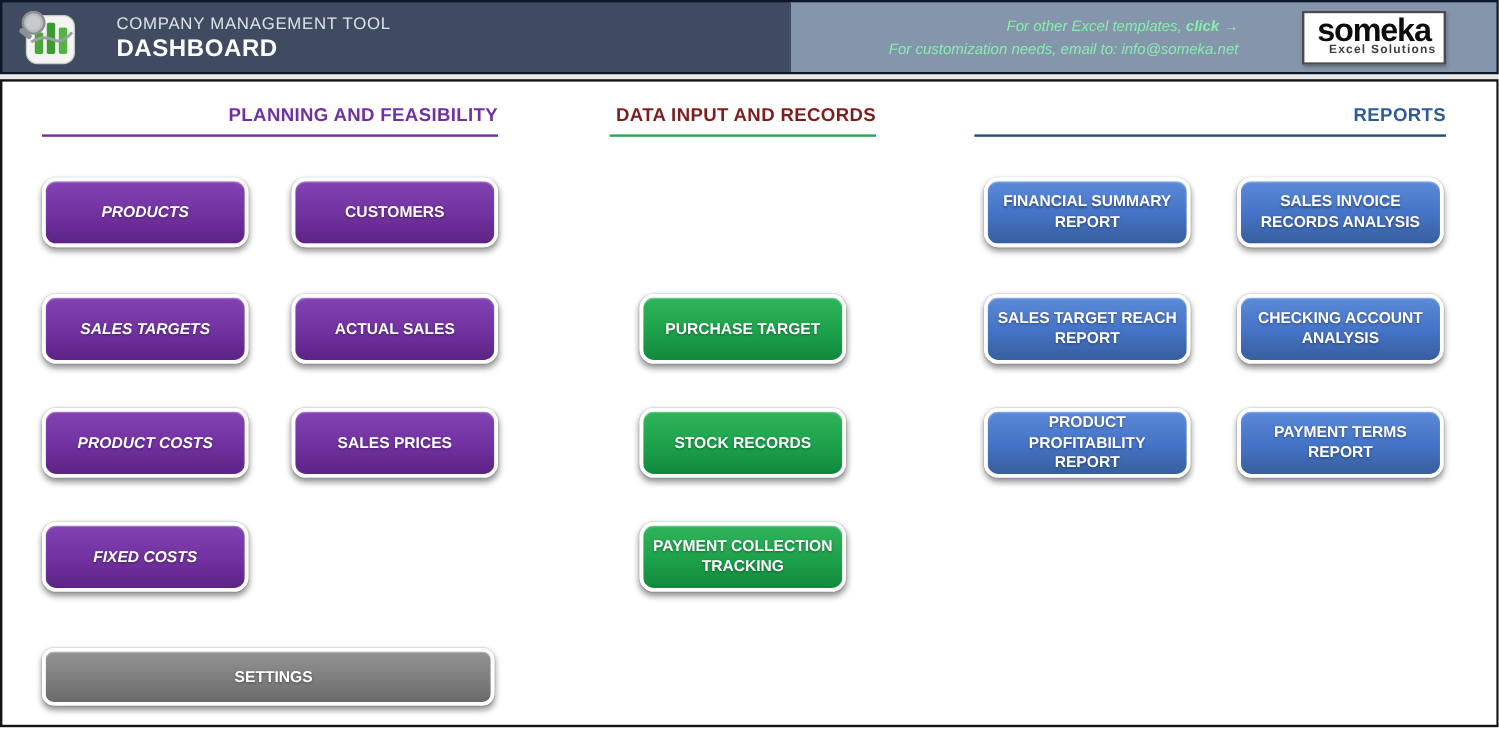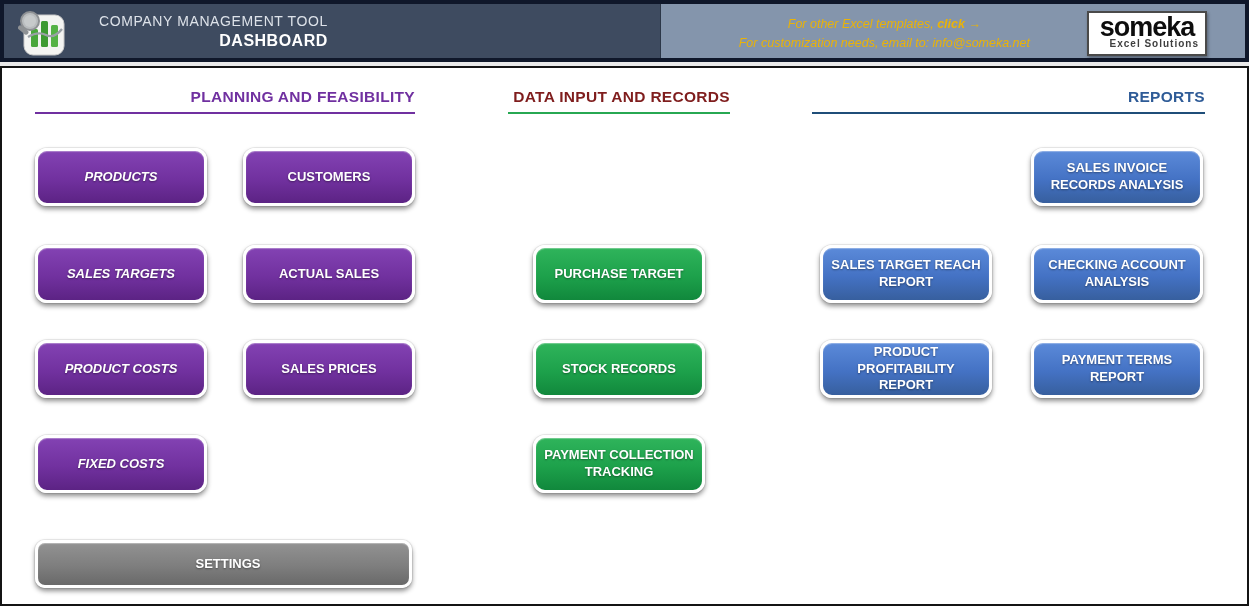--- a/index.html
+++ b/index.html
@@ -3,38 +3,38 @@
 <meta charset="utf-8">
 <style>
   * { margin:0; padding:0; box-sizing:border-box; }
   html,body { background:#ffffff; }
   body { font-family:"Liberation Sans", sans-serif; }
   .page { position:relative; width:1249px; height:609px; background:#ffffff; overflow:hidden; }
 
   
   .header {
     position:absolute; top:0; left:0; width:1249px; height:62px;
-    background:#3E4B60; border:4px solid #0f172a;
+    background:#3E4B60; border:2px solid #0f172a;
   }
   .header-right {
     position:absolute; top:0; bottom:0; left:656px; right:0;
     background:#8495AC; border-left:1px solid #2c3748;
   }
   .gapstrip { position:absolute; top:62px; left:0; width:1249px; height:4px; background:#e9e9e9; }
 
   .app-logo {
     position:absolute; top:7px; left:14px; width:48px; height:48px;
   }
   .header-titles { position:absolute; left:95px; top:9px; }
   .app-title { color:#dde2e9; font-size:14px; letter-spacing:.6px; font-weight:normal; }
-  .page-title { color:#ffffff; font-size:16px; font-weight:bold; letter-spacing:.5px; margin-top:3px;text-align:right; }
+  .page-title { color:#ffffff; font-size:20px; font-weight:bold; letter-spacing:.5px; margin-top:3px; }
 
   .promo {
-    position:absolute; top:11px; right:215px; text-align:center;
-    color:#eab308; font-style:italic; font-size:12.5px; line-height:1.55;
+    position:absolute; top:11px; right:215px; text-align:right;
+    color:#86efac; font-style:italic; font-size:12.5px; line-height:1.55;
   }
   .promo .click-link { font-weight:bold; cursor:pointer; }
 
   .someka-logo {
     position:absolute; top:7px; left:1083px; width:120px; height:45px;
     background:#ffffff; border:2px solid #4a4a4a; box-shadow:1px 2px 3px rgba(0,0,0,.35);
     text-align:center; cursor:pointer;
   }
   .someka-word { color:#0d0d0d; font-weight:bold; font-size:27px; letter-spacing:-1px; line-height:26px; margin-top:1px; }
   .someka-sub { color:#3f3f3f; font-weight:bold; font-size:10px; letter-spacing:1px; text-align:right; padding-right:6px; margin-top:-2px; }
@@ -142,19 +142,20 @@
   <div class="btn purple cB r2">ACTUAL SALES</div>
   <div class="btn purple cA r3">PRODUCT COSTS</div>
   <div class="btn purple cB r3">SALES PRICES</div>
   <div class="btn purple cA r4">FIXED COSTS</div>
   <div class="btn gray settings">SETTINGS</div>
 
   <div class="btn green cM r2">PURCHASE TARGET</div>
   <div class="btn green cM r3">STOCK RECORDS</div>
   <div class="btn green cM r4">PAYMENT COLLECTION TRACKING</div>
 
+  <div class="btn blue cRA r1">FINANCIAL SUMMARY REPORT</div>
   <div class="btn blue cRB r1">SALES INVOICE RECORDS ANALYSIS</div>
   <div class="btn blue cRA r2">SALES TARGET REACH REPORT</div>
   <div class="btn blue cRB r2">CHECKING ACCOUNT ANALYSIS</div>
   <div class="btn blue cRA r3">PRODUCT PROFITABILITY REPORT</div>
   <div class="btn blue cRB r3">PAYMENT TERMS REPORT</div>
 
 </div>
 
 </body></html>

